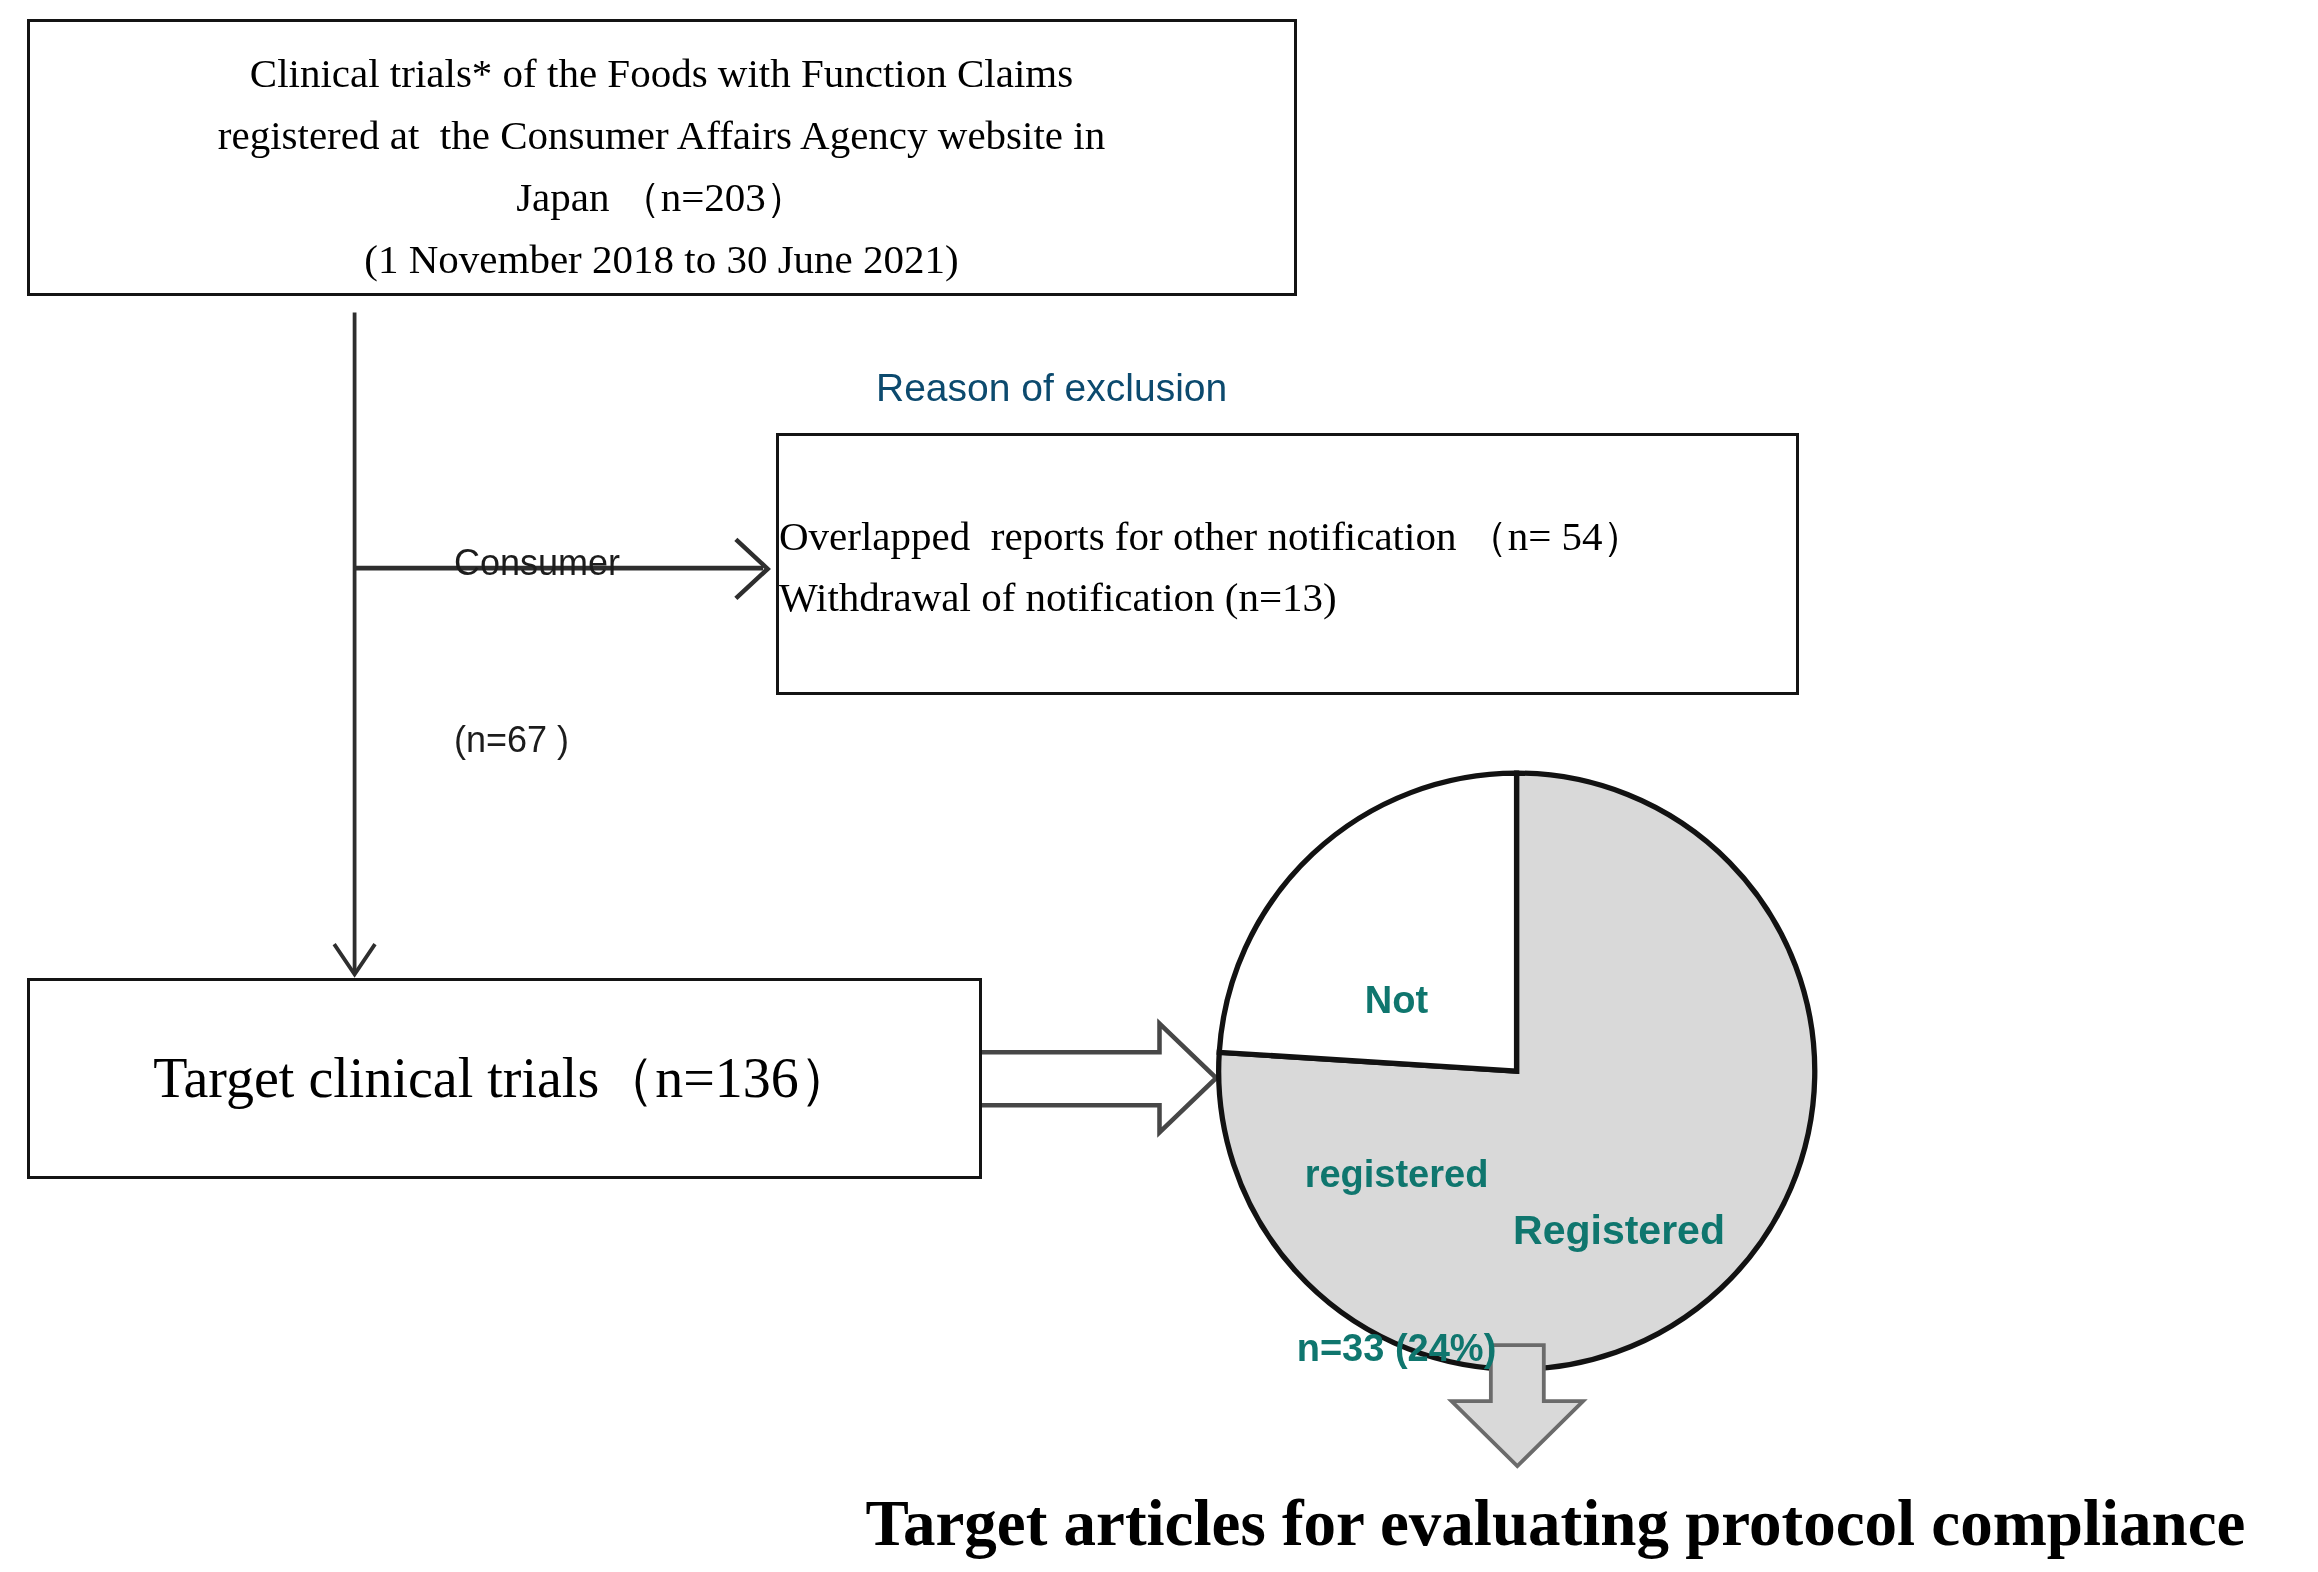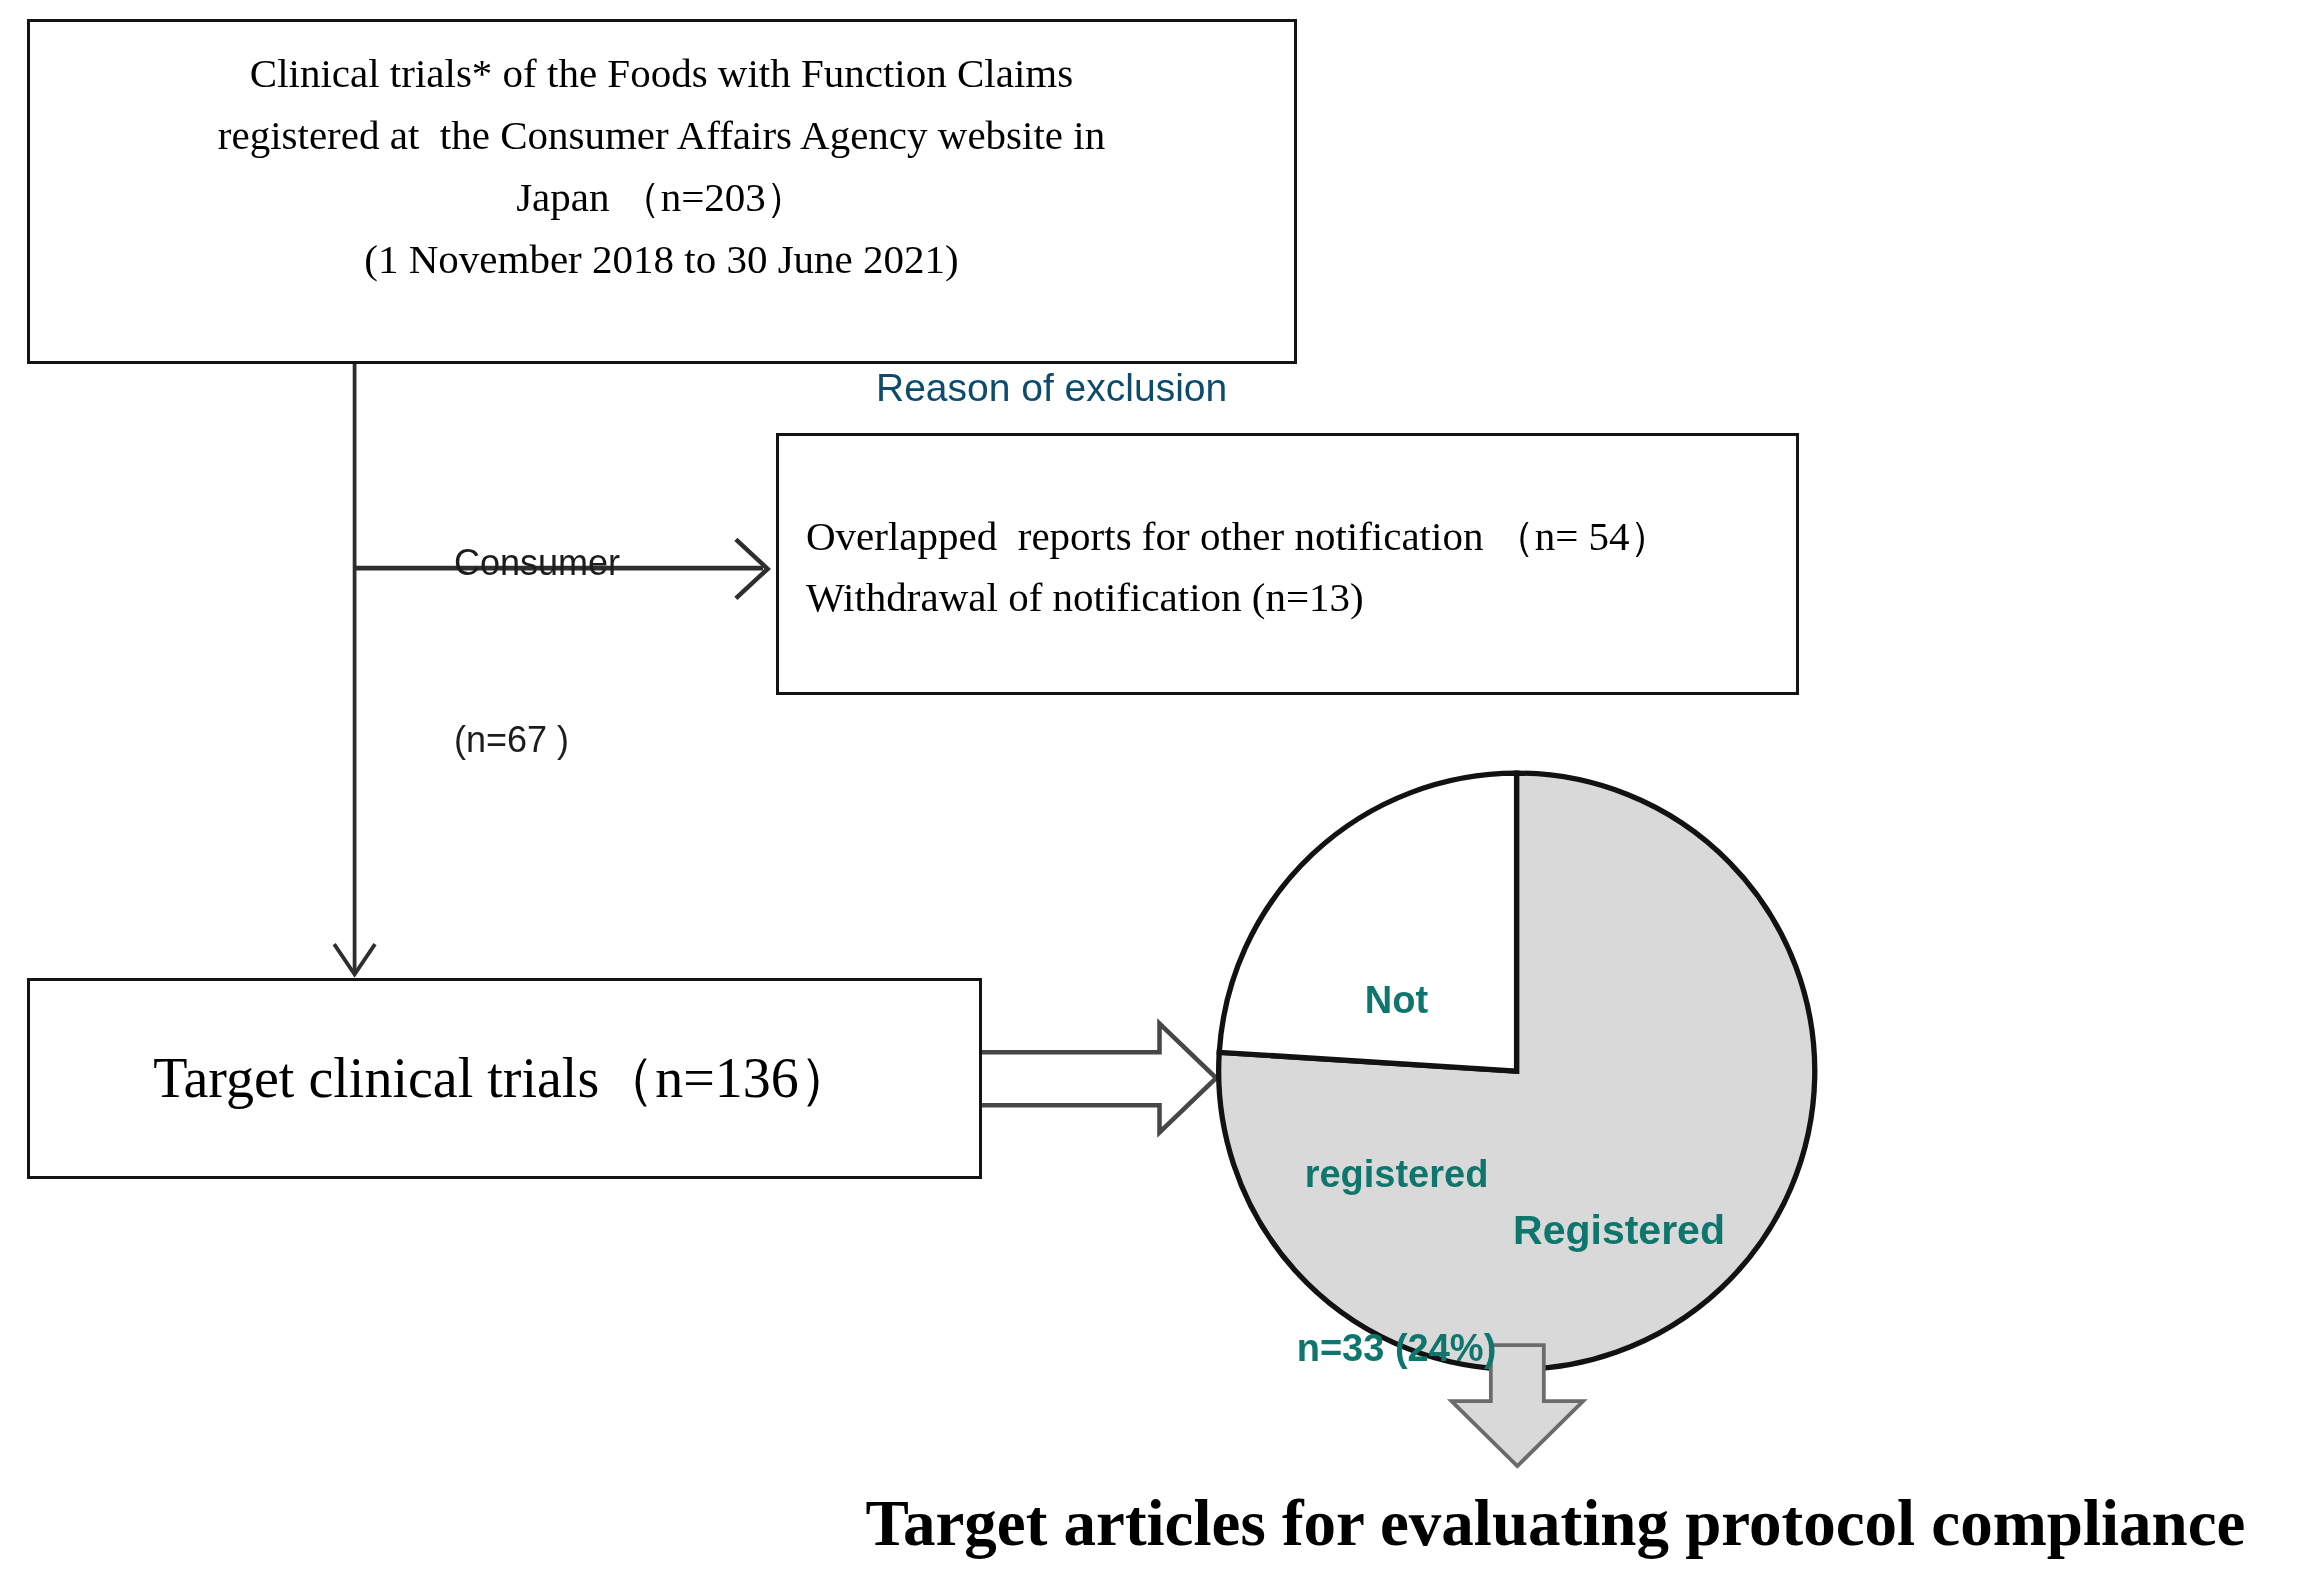--- a/index.html
+++ b/index.html
@@ -16,24 +16,24 @@
     position: absolute;
     left: 0; top: 0;
     width: 2319px; height: 1572px;
   }
   .box {
     position: absolute;
     box-sizing: border-box;
     border: 3.8px solid #141414;
     background: #ffffff;
   }
-  .top-box { left: 26.5px; top: 19px; width: 1270px; height: 345px; padding-top: 19.7px; text-align: center; }
+  .top-box { left: 26.5px; top: 19px; width: 1270px; height: 277px; padding-top: 19.7px; text-align: center; }
   .top-box .line { white-space: pre; font-size: 41px; line-height: 62px; }
   .exclusion-box { left: 776px; top: 433px; width: 1023px; height: 262px; }
-  .exclusion-box .line { position: relative; white-space: pre; font-size: 41px; line-height: 61px; margin-left: 27px; }
+  .exclusion-box .line { position: relative; white-space: pre; font-size: 41px; line-height: 61px; }
   .exclusion-box .lines { margin-top: 70px; }
   .target-box {
     left: 26.5px; top: 978px; width: 955px; height: 201px;
     display: flex; align-items: center; justify-content: center;
   }
   .target-box .line { white-space: pre; font-size: 56px; }
   .excluded-label {
     position: absolute; left: 454px; top: 415px;
     font-family: "Liberation Sans", sans-serif;
     font-size: 36px; line-height: 59px; white-space: pre; color: #1c1c1c;

